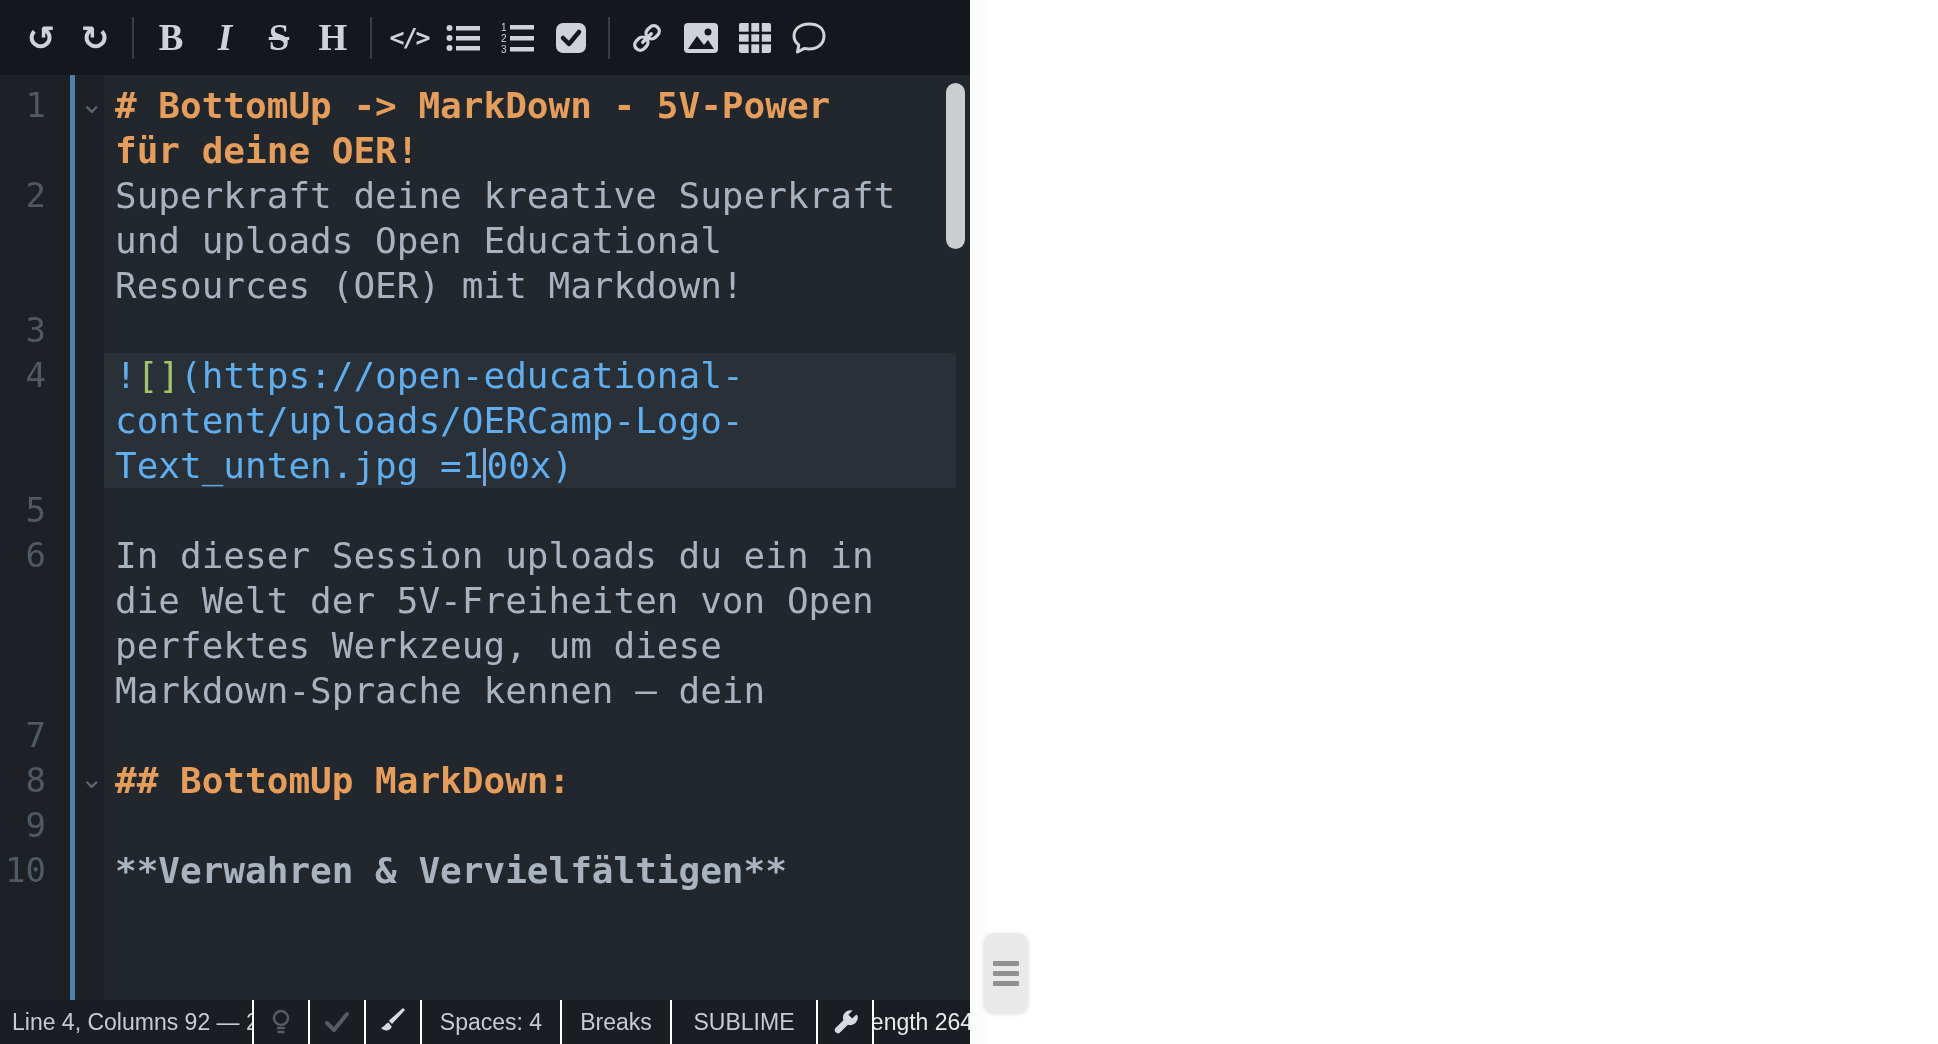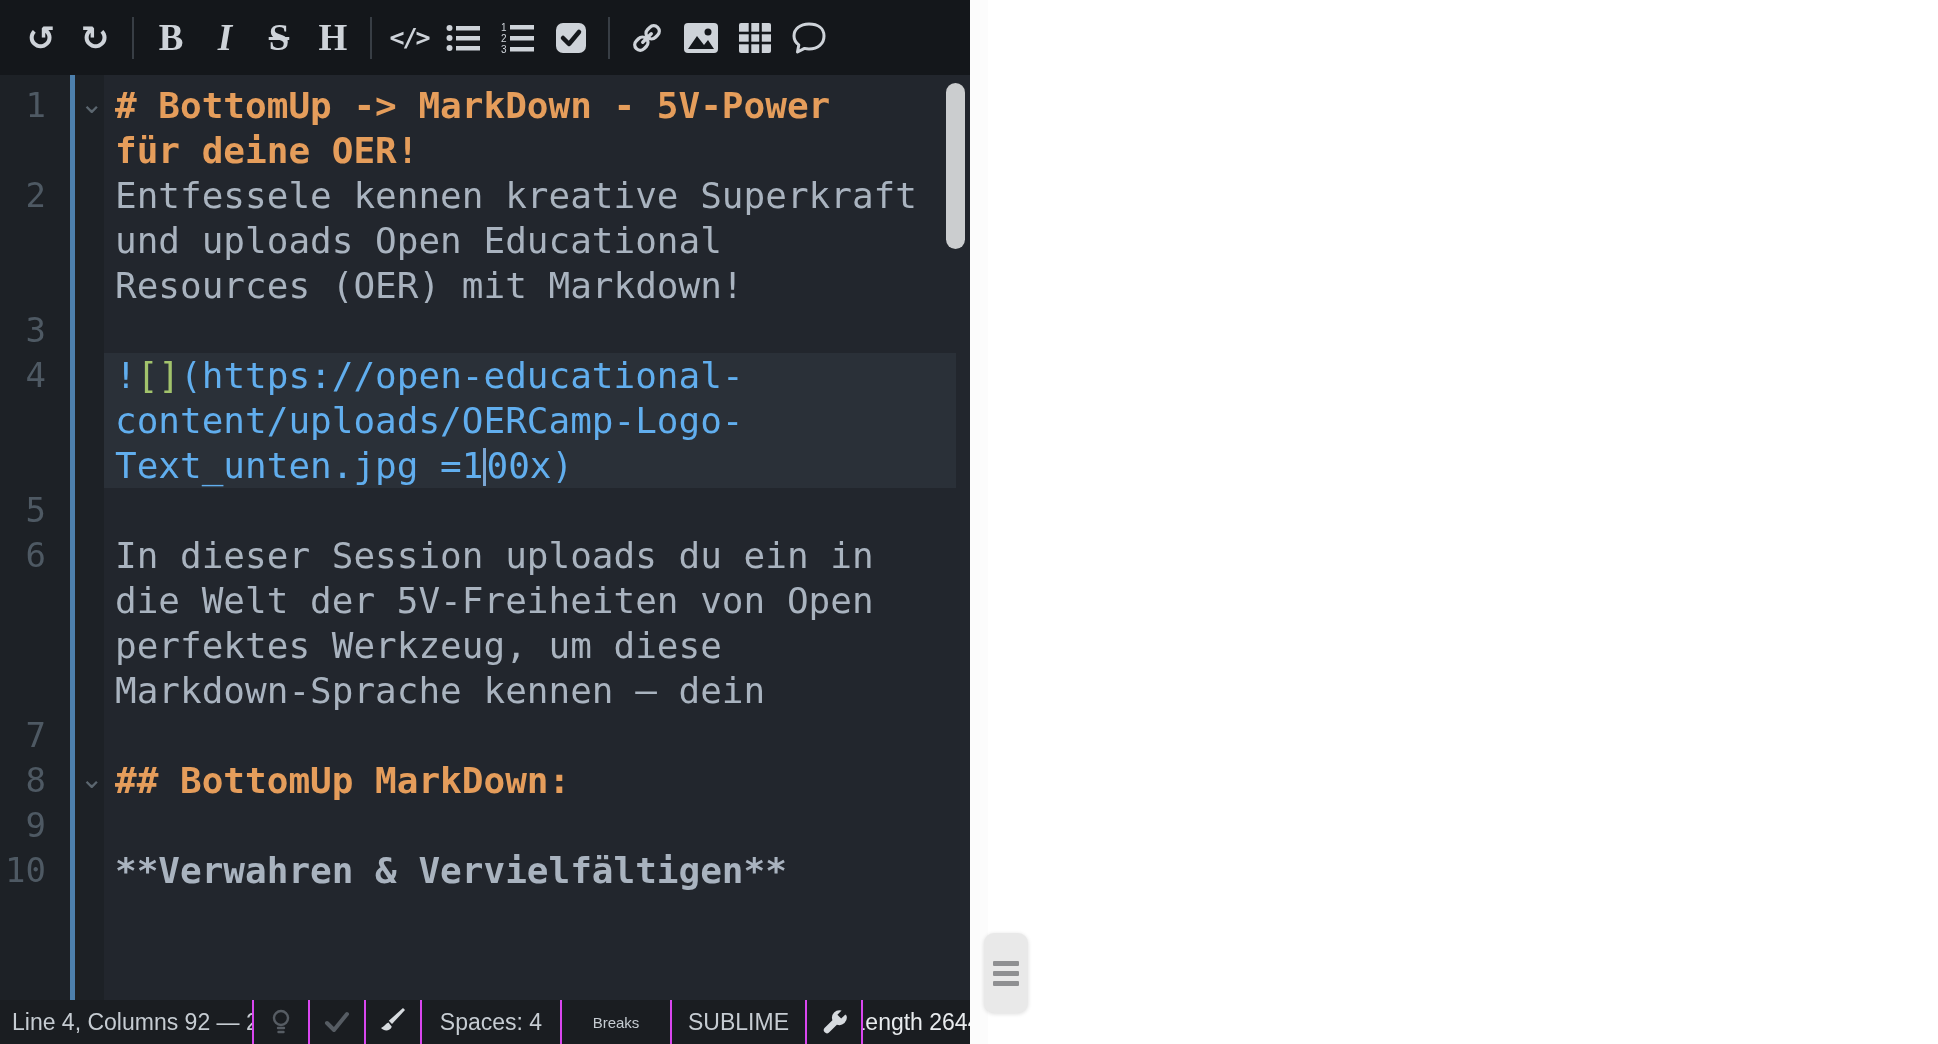--- a/index.html
+++ b/index.html
@@ -40,25 +40,25 @@
   .tok.link     { color:#61aeee; }
   .tok.bracket  { color:#a2c36c; }
   .cursor { display:inline-block; width:0; border-left:3px solid #7ba6d3; height:38px; vertical-align:-8px; }
   .scroll-thumb { position:absolute; right:5px; top:8px; width:19px; height:166px;
                   background:#cbcdcf; border-radius:10px; }
 
   
   .statusbar { position:absolute; left:0; bottom:0; right:0; height:44px; background:#1a1d21;
                display:flex; align-items:stretch; font-size:23px; color:#c6ccd2; }
   .statusbar .cell { display:flex; align-items:center; justify-content:center;
-                     border-left:2px solid #d946ef; overflow:hidden; white-space:nowrap; }
+                     border-left:2px solid #ffffff; overflow:hidden; white-space:nowrap; }
   .statusbar .cell:first-child { border-left:none; justify-content:flex-start; padding-left:12px; }
   .cell.pos { width:252px; }
   .cell.ic  { width:56px; }
-  .cell.sp  { width:140px; } .cell.br { width:110px; } .cell.km { width:135px; }
+  .cell.sp  { width:140px; } .cell.br { width:110px; } .cell.km { width:146px; }
   .cell.len { flex:1; color:#e8ebee; }
   .statusbar button { background:none; border:none; cursor:pointer; display:flex; align-items:center; }
 
   
   .drag-handle { position:absolute; left:984px; top:933px; width:44px; height:80px; background:#e9e9e9;
                  border-radius:10px; box-shadow:0 1px 4px rgba(0,0,0,.14); cursor:col-resize;
                  display:flex; flex-direction:column; align-items:center; justify-content:center; gap:5px; z-index:5; }
   .drag-handle .bar { width:26px; height:5px; background:#8f9092; border-radius:1px; }
 
   
@@ -159,21 +159,21 @@
         </svg>
       </button>
     </div>
 
     <div class="editor">
       <div class="gutter-bg"></div>
       <div class="blue-stripe"></div>
       <div class="rows" id="editor-rows">
           <div class="ed-row"><span class="ln">1</span><span class="fold">⌄</span><span class="code"><span class="tok heading"># BottomUp -&gt; MarkDown - 5V-Power</span></span></div>
           <div class="ed-row"><span class="code"><span class="tok heading">für deine OER!</span></span></div>
-          <div class="ed-row"><span class="ln">2</span><span class="code"><span class="tok text">Entfessele kennen kreative Superkraft</span></span></div>
+          <div class="ed-row"><span class="ln">2</span><span class="code"><span class="tok text">Superkraft deine kreative Superkraft</span></span></div>
           <div class="ed-row"><span class="code"><span class="tok text">und uploads Open Educational</span></span></div>
           <div class="ed-row"><span class="code"><span class="tok text">Resources (OER) mit Markdown!</span></span></div>
           <div class="ed-row"><span class="ln">3</span><span class="code"></span></div>
           <div class="ed-row hl"><span class="ln">4</span><span class="code"><span class="tok link">!</span><span class="tok bracket">[]</span><span class="tok link">(https://open-educational-</span></span></div>
           <div class="ed-row hl"><span class="code"><span class="tok link">content/uploads/OERCamp-Logo-</span></span></div>
           <div class="ed-row hl"><span class="code"><span class="tok link">Text_unten.jpg =1</span><span class="cursor"></span><span class="tok link">00x)</span></span></div>
           <div class="ed-row"><span class="ln">5</span><span class="code"></span></div>
           <div class="ed-row"><span class="ln">6</span><span class="code"><span class="tok text">In dieser Session uploads du ein in</span></span></div>
           <div class="ed-row"><span class="code"><span class="tok text">die Welt der 5V-Freiheiten von Open</span></span></div>
           <div class="ed-row"><span class="code"><span class="tok text">perfektes Werkzeug, um diese</span></span></div>
@@ -208,21 +208,21 @@
           <svg width="28" height="28" viewBox="0 0 28 28">
             <path d="M26 2 L13 16 l-3.2-3.2 L24 0 Z" fill="#d7dbdf"></path>
             <path d="M9.5 14.5 c-3 0.8 -3.6 4 -7.5 5.5 3.2 3.6 8.8 3.4 10.8 -1.2 z" fill="#d7dbdf"></path>
           </svg>
         </button>
       </div>
       <div class="cell sp">
           <button style="color:#c6ccd2;font-size:23px;">Spaces: 4</button>
         </div>
       <div class="cell br">
-          <button style="color:#c6ccd2;font-size:15px;">Breaks</button>
+          <button style="color:#c6ccd2;font-size:23px;">Breaks</button>
         </div>
       <div class="cell km">
           <button style="color:#c6ccd2;font-size:23px;">SUBLIME</button>
         </div>
       <div class="cell ic">
         <button>
           <svg width="28" height="28" viewBox="0 0 28 28">
             <path d="M26.5 7.5 a7.5 7.5 0 0 1 -9.6 9.2 L9 24.6 a3.2 3.2 0 0 1 -4.5 -4.5 l7.9-7.9 A7.5 7.5 0 0 1 21.6 2.6 l-4.2 4.2 3.8 3.8 4.2-4.2 c0.5 0.9 0.9 1.3 1.1 1.1 Z" fill="#d7dbdf"></path>
           </svg>
         </button>

